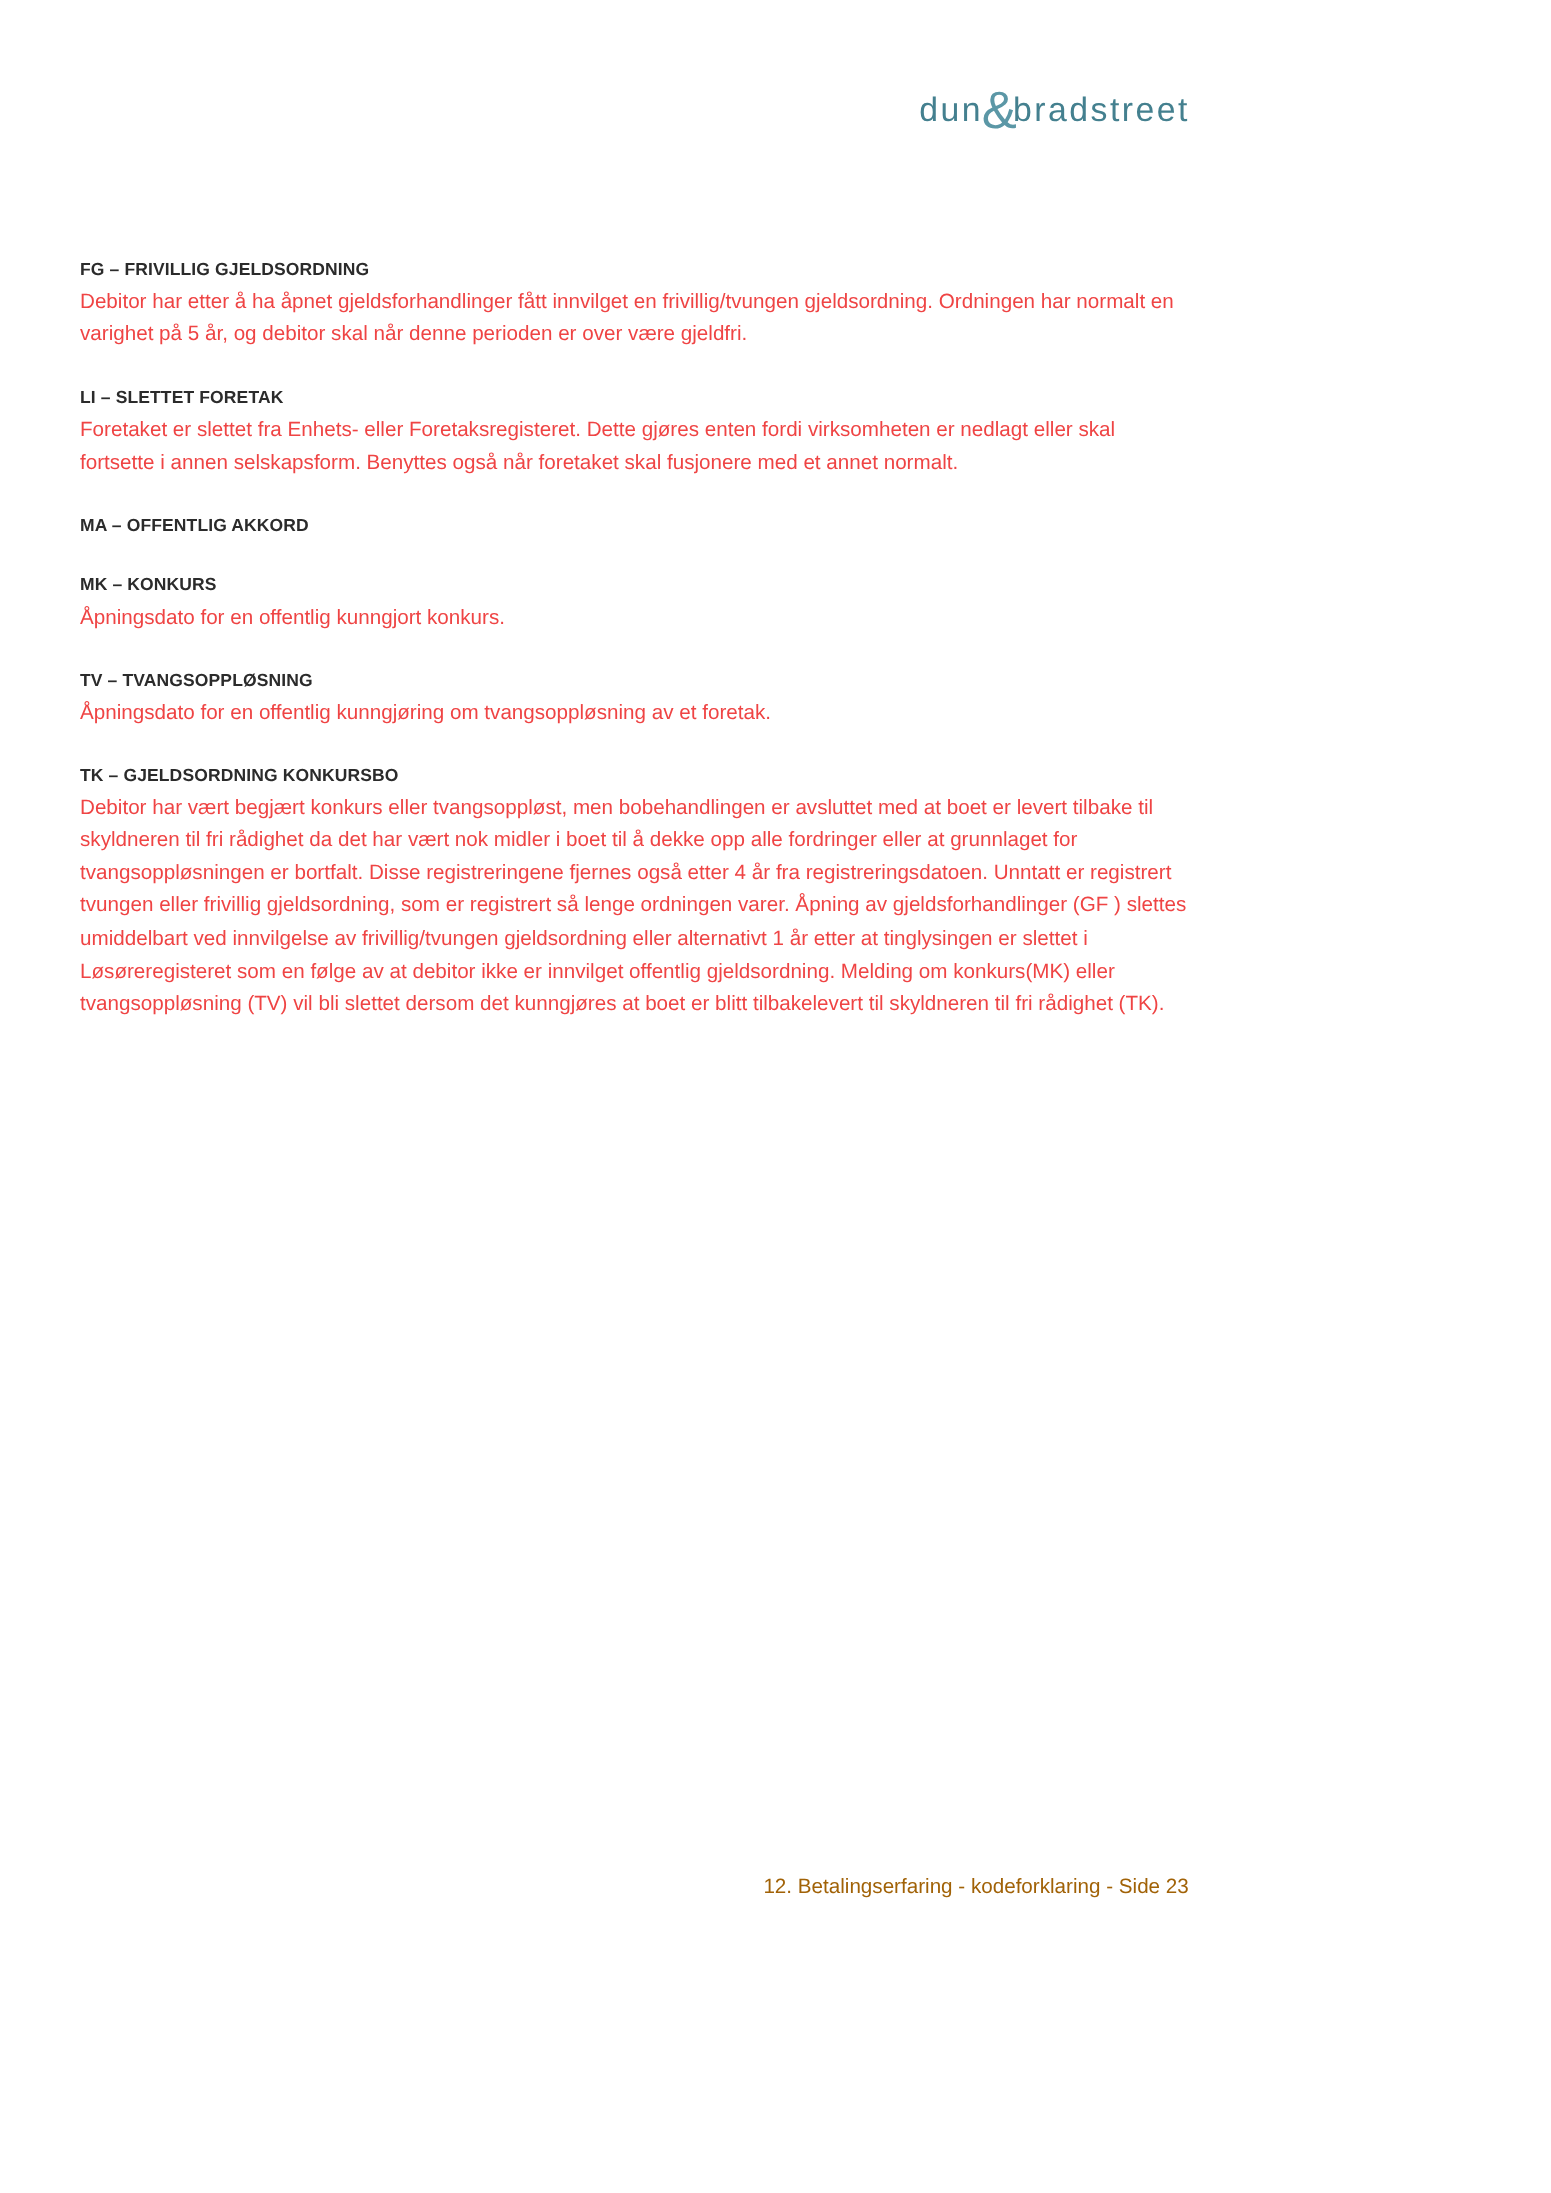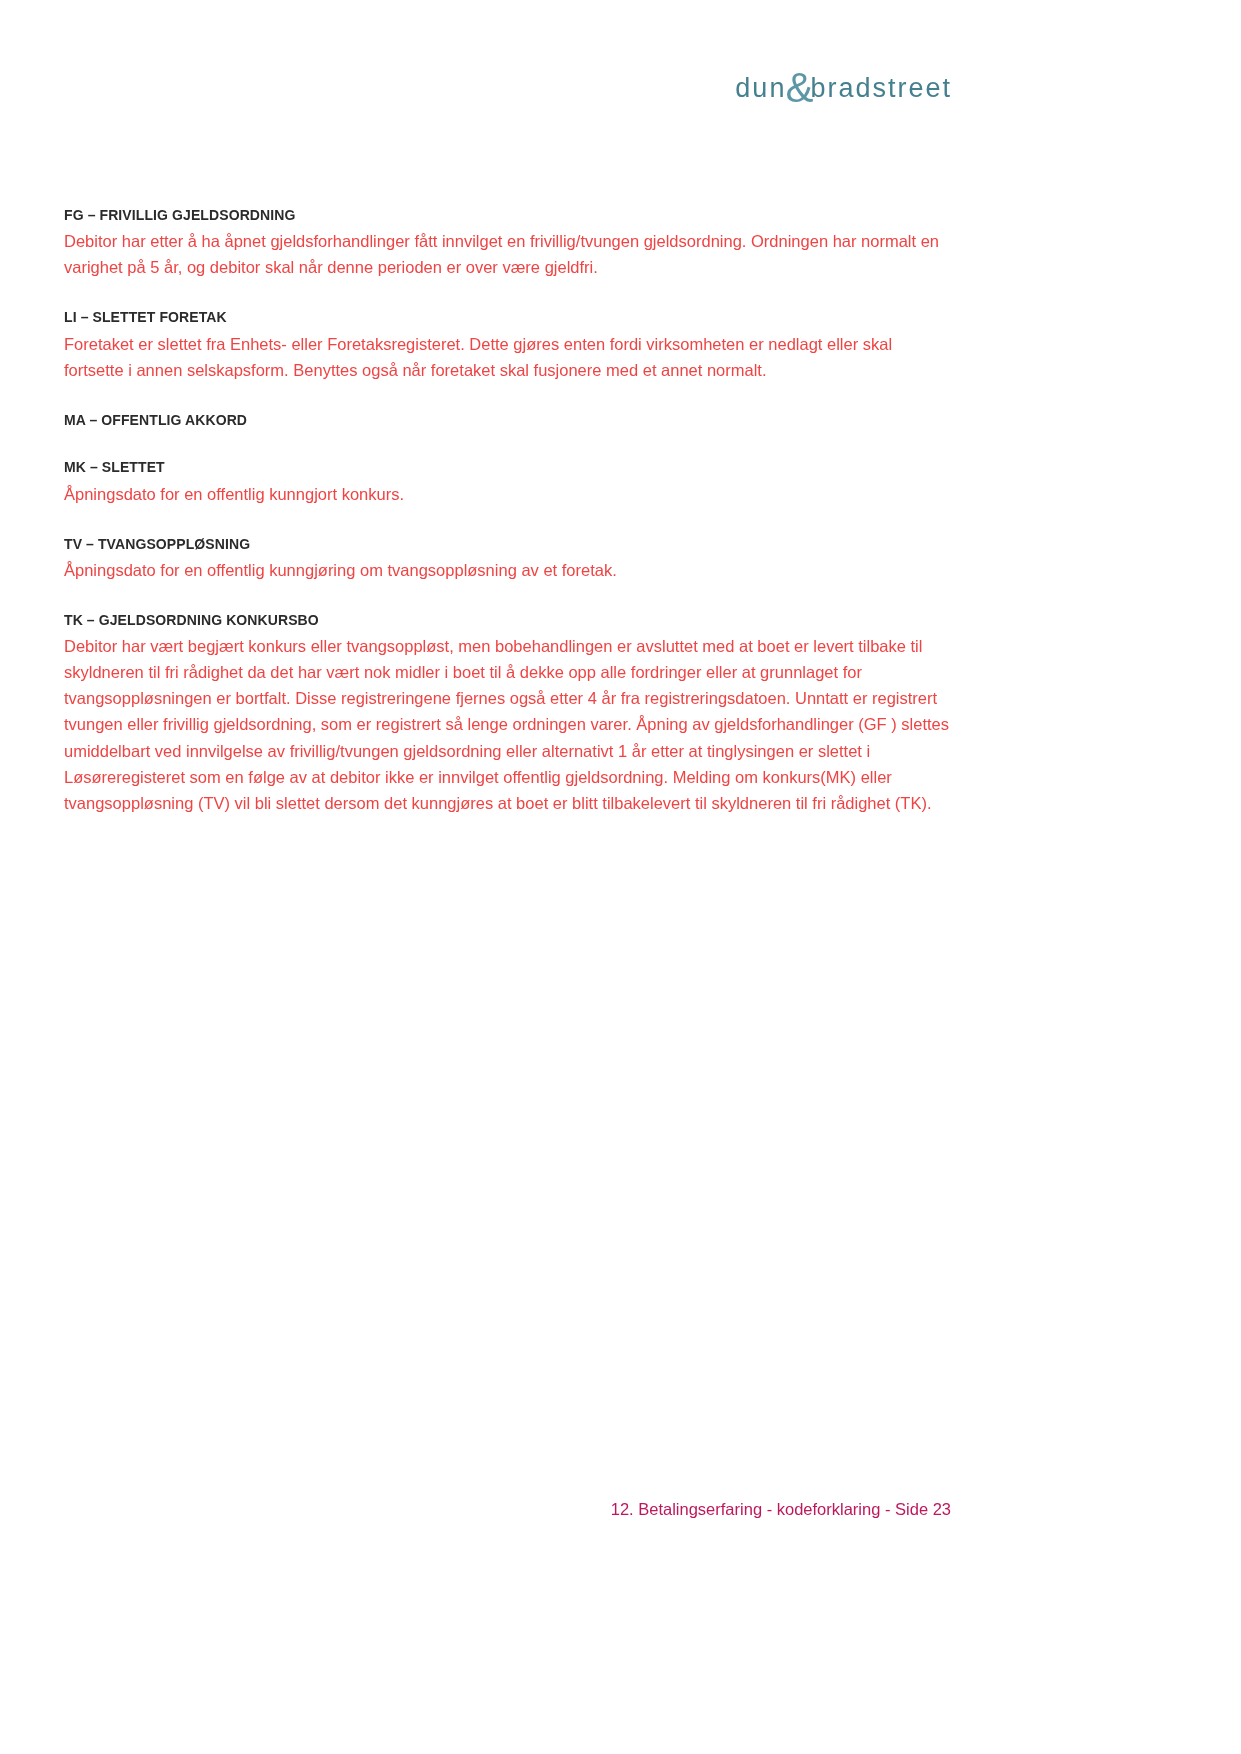--- a/index.html
+++ b/index.html
@@ -71,21 +71,21 @@
     color: #ef4444;
     line-height: 1.58;
     margin-top: 3px;
   }
 
   .page-footer {
     position: absolute;
     top: 1500px;
     right: 290px;
     font-size: 16.5px;
-    color: #be185d;
+    color: #a16207;
     white-space: nowrap;
   }
 </style>
 </head>
 <body>
 
 <div class="content">
 
   <div class="logo-row">
     <span class="logo">
@@ -103,21 +103,21 @@
     <section class="block">
       <h2>LI – SLETTET FORETAK</h2>
       <p>Foretaket er slettet fra Enhets- eller Foretaksregisteret. Dette gjøres enten fordi virksomheten er nedlagt eller skal fortsette i annen selskapsform. Benyttes også når foretaket skal fusjonere med et annet normalt.</p>
     </section>
 
     <section class="block">
       <h2>MA – OFFENTLIG AKKORD</h2>
     </section>
 
     <section class="block">
-      <h2>MK – SLETTET</h2>
+      <h2>MK – KONKURS</h2>
       <p>Åpningsdato for en offentlig kunngjort konkurs.</p>
     </section>
 
     <section class="block">
       <h2>TV – TVANGSOPPLØSNING</h2>
       <p>Åpningsdato for en offentlig kunngjøring om tvangsoppløsning av et foretak.</p>
     </section>
 
     <section class="block">
       <h2>TK – GJELDSORDNING KONKURSBO</h2>

